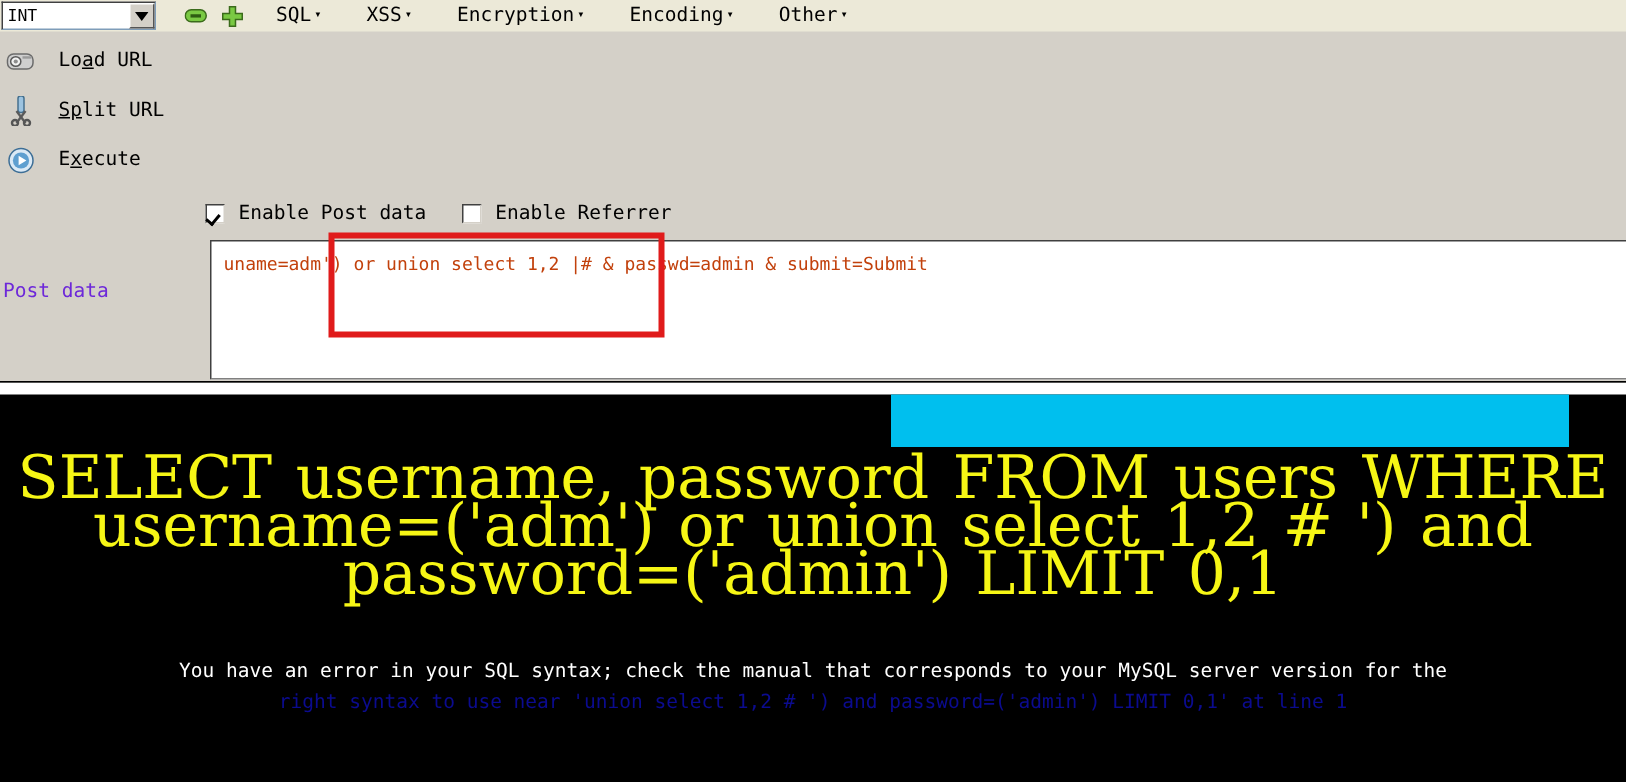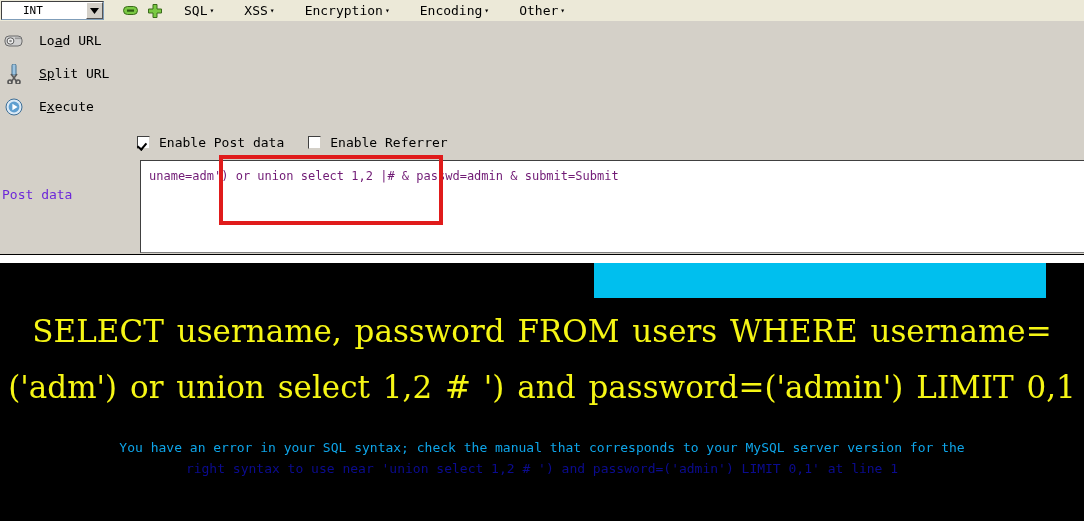--- a/index.html
+++ b/index.html
@@ -48,21 +48,20 @@
     align-items: center;
     cursor: default;
   }
   .combo .combo-val {
     font: 11px/13px "DejaVu Sans Mono", monospace;
     color: #000;
     padding-left: 3px;
     flex: 1;
     white-space: nowrap;
     overflow: hidden;
-    margin-left: 18px;
   }
   .combo .combo-btn {
     width: 17px; height: 17px;
     margin-right: 0px;
     background: #d4d0c8;
     border: 1px solid #ffffff;
     border-right-color: #555;
     border-bottom-color: #555;
     display: flex; align-items: center; justify-content: center;
   }
@@ -198,21 +197,21 @@
     width: 944px; height: 93px;
     background: #ffffff;
     border: 1px solid #808080;
     border-right: none;
     border-top-color: #404040;
     border-left-color: #404040;
     overflow: hidden;
   }
   #post-text {
     font: 12px/15px "DejaVu Sans Mono", monospace;
-    color: #701a75;
+    color: #c2410c;
     padding: 8px 4px 0 8px;
     white-space: pre-wrap;
     word-break: break-all;
     margin: 0;
     cursor: text;
   }
 
   
   #annot-rect {
     position: absolute;
@@ -245,22 +244,22 @@
   }
 
   #sql-block {
     position: absolute;
     left: 0; top: 48px;
     width: 1084px;
     text-align: center;
   }
   #sql-text {
     font-family: "DejaVu Serif", serif;
-    font-size: 31px;
-    line-height: 56px;
+    font-size: 40px;
+    line-height: 32px;
     color: #f6f615;
     letter-spacing: 0px;
     margin: 0;
     padding: 0 6px;
     word-spacing: 3px;
   }
 
   #err-block {
     position: absolute;
     left: 0; top: 182px;
@@ -396,18 +395,18 @@
     <div id="page-top-strip"></div>
     <div id="cyan-block" style="background: rgb(0, 191, 238);">
       
     </div>
 
     <div id="sql-block">
       <p id="sql-text" style="color: rgb(246, 246, 21);">SELECT username, password FROM users WHERE username=('adm') or union select 1,2 # ') and password=('admin') LIMIT 0,1</p>
     </div>
 
     <div id="err-block">
-      <p class="err-line" style="color: #0ea5e9;">You have an error in your SQL syntax; check the manual that corresponds to your MySQL server version for the</p>
+      <p class="err-line" style="color: #ffffff;">You have an error in your SQL syntax; check the manual that corresponds to your MySQL server version for the</p>
       <p class="err-line" style="color: rgb(11, 11, 143);">right syntax to use near 'union select 1,2 # ') and password=('admin') LIMIT 0,1' at line 1</p>
     </div>
   </div>
 
 </div>
 
 </body></html>

